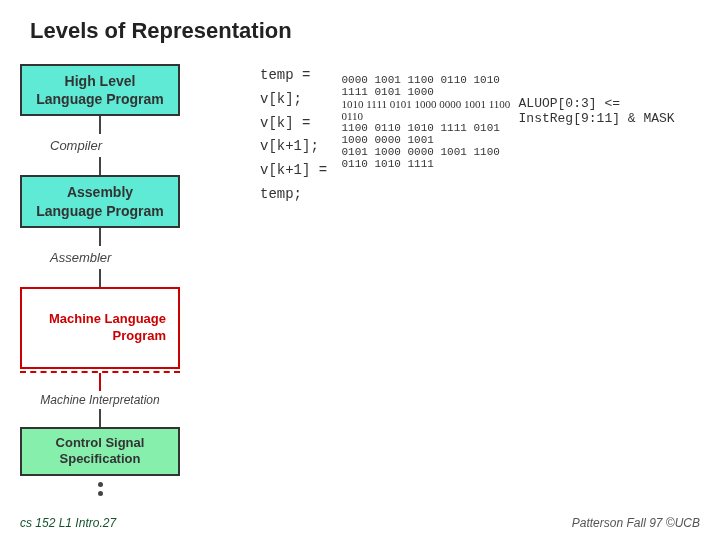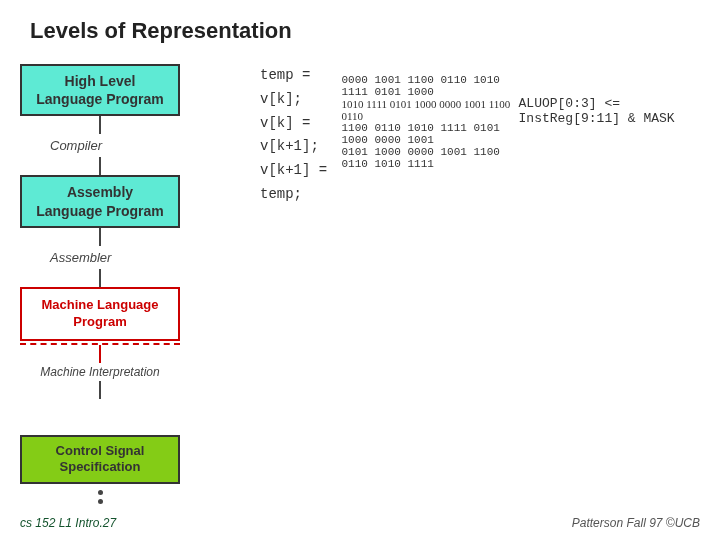--- a/index.html
+++ b/index.html
@@ -43,46 +43,45 @@
       font-weight: bold;
       color: #333;
       width: 160px;
       text-align: center;
       line-height: 1.3;
     }
 
     .machine-box {
       border: 2px solid #c00;
       background: #fff;
-      padding: 8px 12px;
+      padding: 22px 12px;
       font-size: 13px;
       font-weight: bold;
       color: #c00;
+      width: 160px;
+      text-align: right;
+      line-height: 1.3;
+    }
+
+    .machine-dashes {
+      width: 160px;
+      border-top: 2px dashed #c00;
+      margin-top: 2px;
+    }
+
+    .control-box {
+      border: 2px solid #333;
+      background: #86efac;
+      padding: 6px 28px;
+      font-size: 13px;
+      font-weight: bold;
+      color: #333;
       width: 160px;
       text-align: center;
       line-height: 1.3;
-    }
-
-    .machine-dashes {
-      width: 160px;
-      border-top: 2px dashed #c00;
-      margin-top: 2px;
-    }
-
-    .control-box {
-      border: 2px solid #333;
-      background: #84cc16;
-      padding: 6px 28px;
-      font-size: 13px;
-      font-weight: bold;
-      color: #333;
-      width: 160px;
-      text-align: center;
-      line-height: 1.3;
-      margin-top: 36px;
     }
 
     .label-step {
       font-size: 13px;
       font-style: italic;
       color: #444;
       margin: 4px 0 4px 30px;
     }
 
     .arrow-down {

